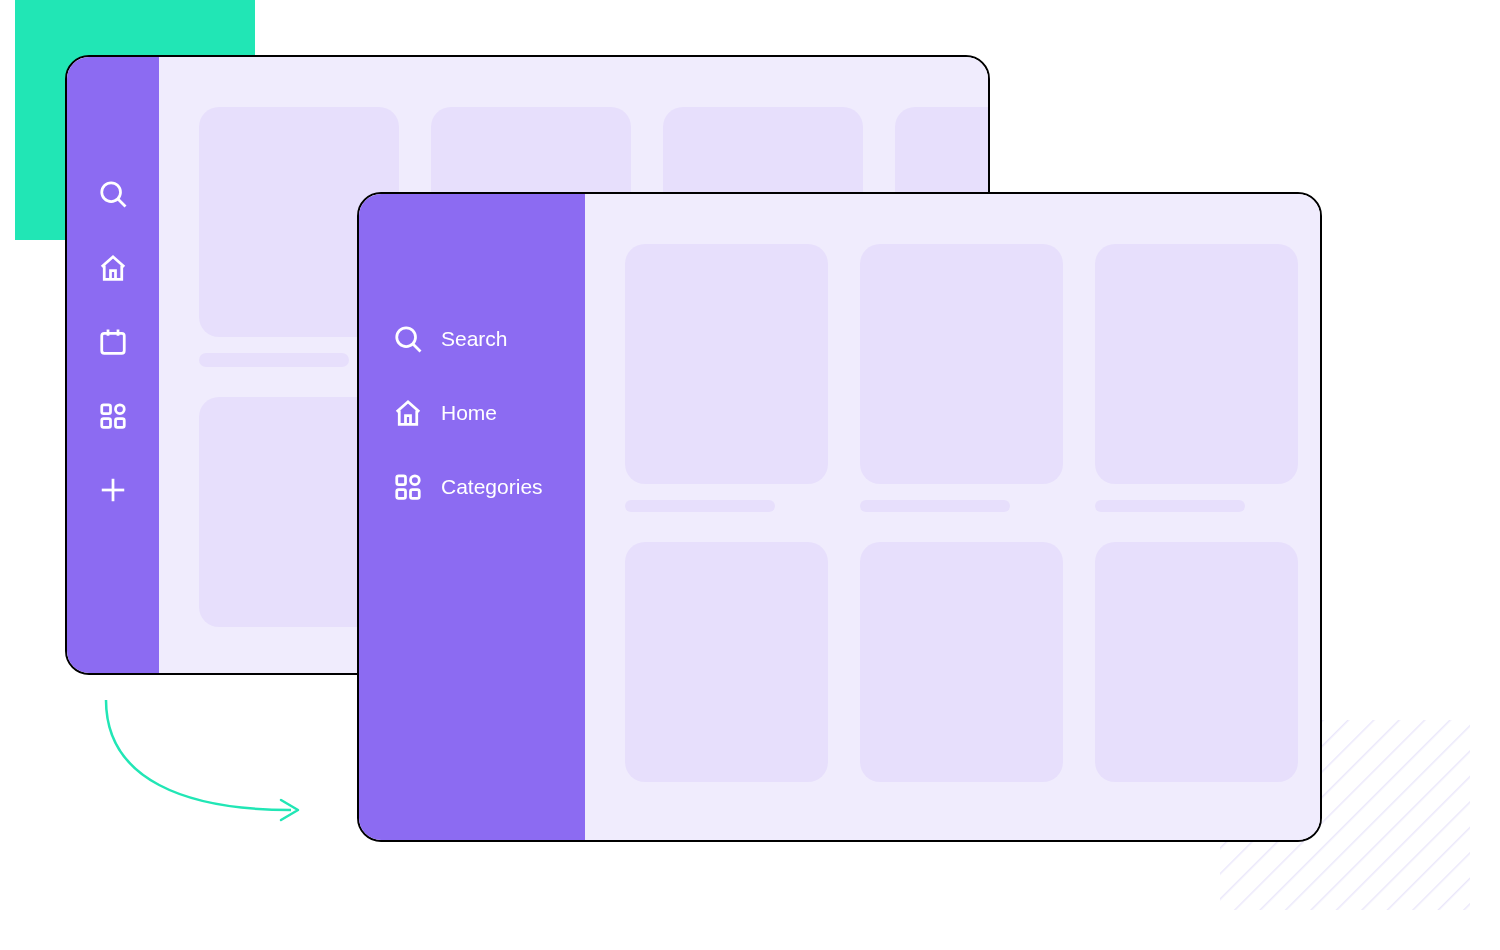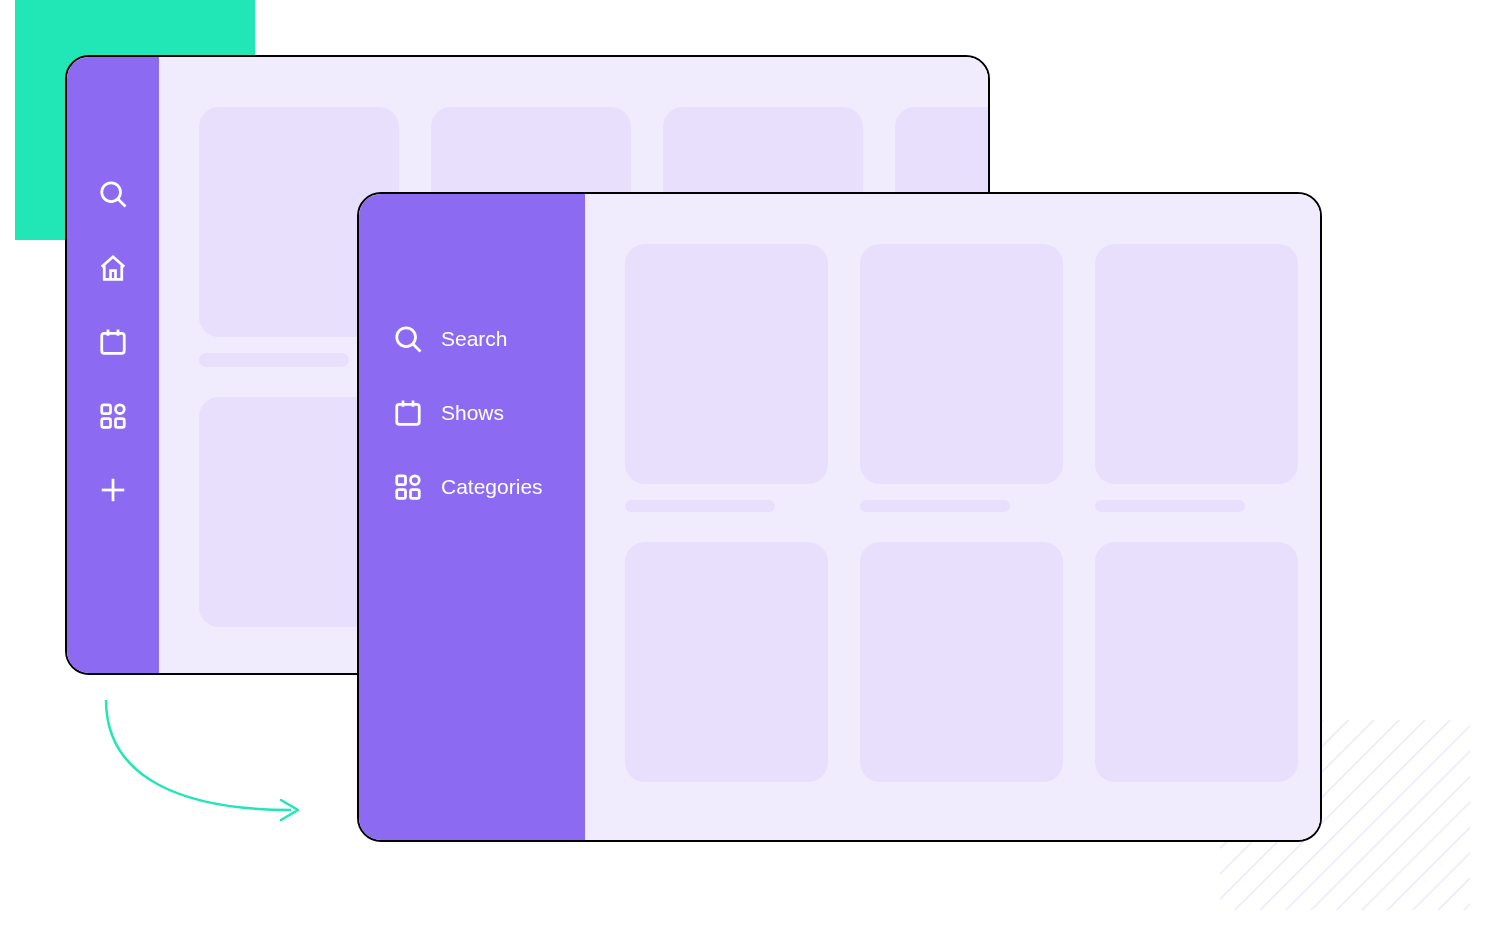--- a/index.html
+++ b/index.html
@@ -230,26 +230,26 @@
         <svg viewBox="0 0 24 24">
             <circle cx="10.5" cy="10.5" r="7.5"></circle>
             <line x1="16" y1="16" x2="22" y2="22"></line>
           </svg>
       </span>
       <span class="label">Search</span>
     </div>
     <div class="nav-item">
       <span class="icon">
         <svg viewBox="0 0 24 24">
-            <rect x="3" y="5" width="18" height="16" rx="2"></rect>
-            <line x1="8" y1="2" x2="8" y2="7"></line>
-            <line x1="16" y1="2" x2="16" y2="7"></line>
-          </svg>
-      </span>
-      <span class="label">Shows</span>
+            <path d="M3 11 L12 3 L21 11"></path>
+            <path d="M5 10 V21 H19 V10"></path>
+            <path d="M10 21 V14 H14 V21"></path>
+          </svg>
+      </span>
+      <span class="label">Home</span>
     </div>
     <div class="nav-item">
       <span class="icon">
         <svg viewBox="0 0 24 24">
             <rect x="3" y="3" width="7" height="7" rx="1.5"></rect>
             <circle cx="17.5" cy="6.5" r="3.5"></circle>
             <rect x="3" y="14" width="7" height="7" rx="1.5"></rect>
             <rect x="14" y="14" width="7" height="7" rx="1.5"></rect>
           </svg>
       </span>

